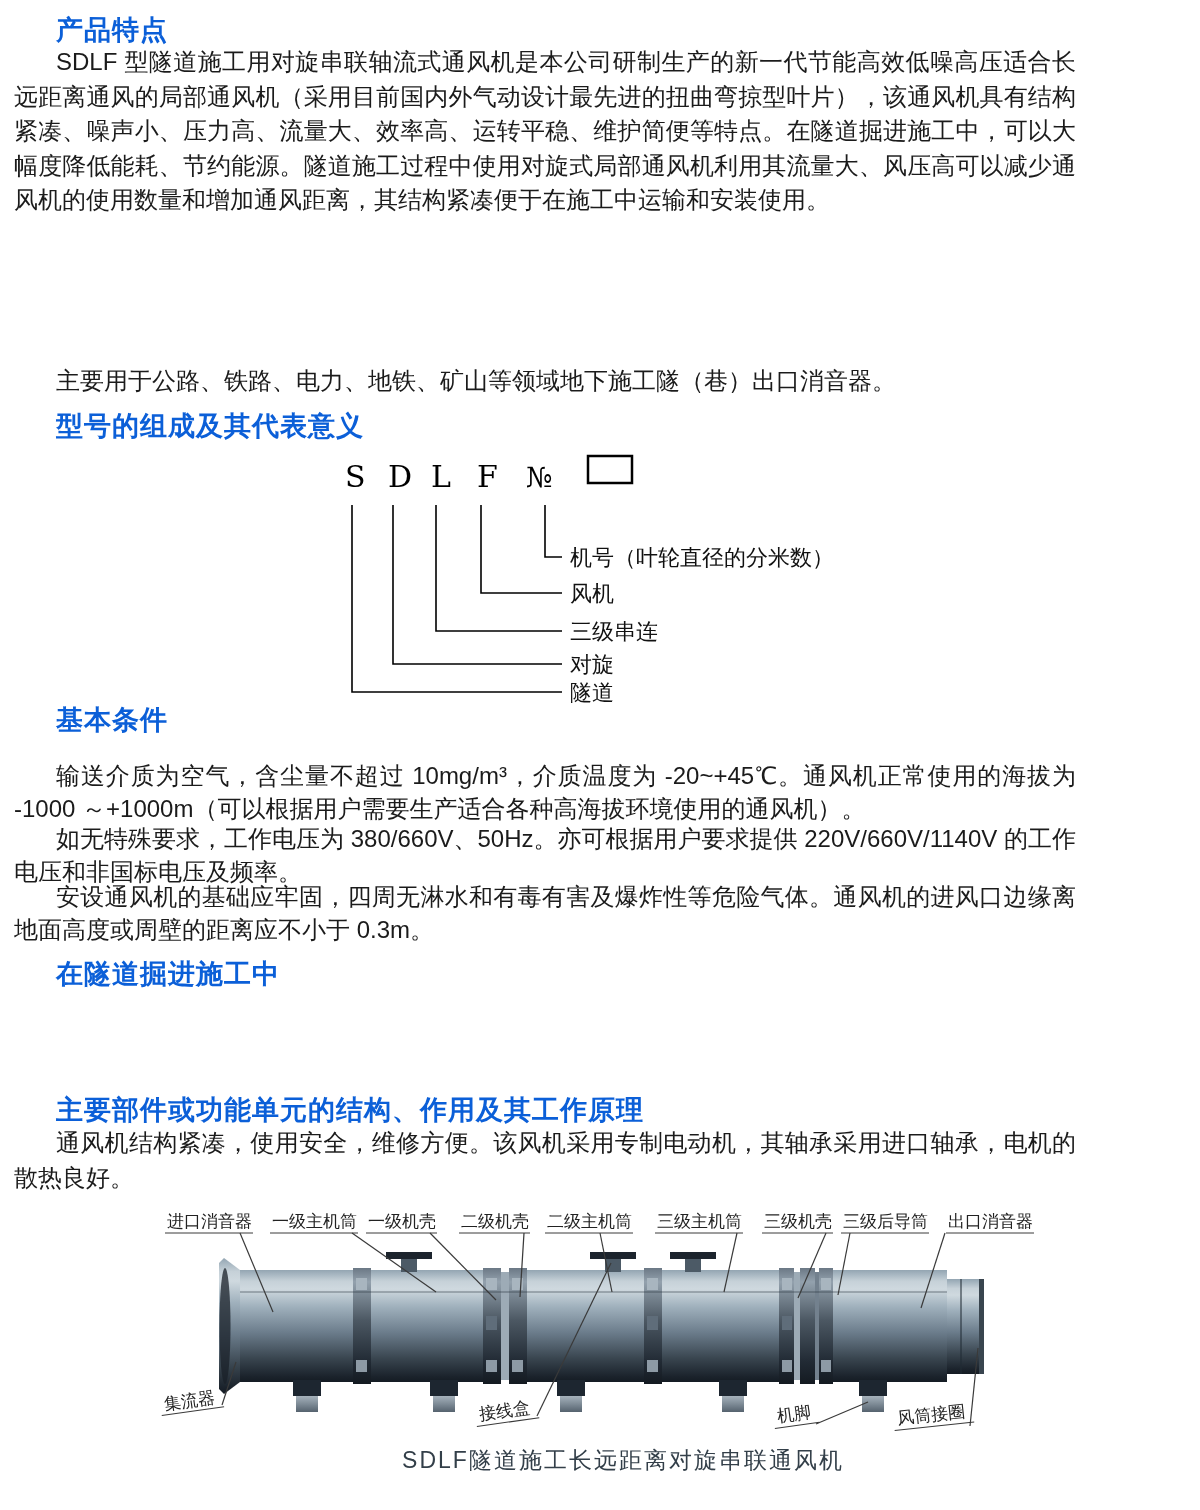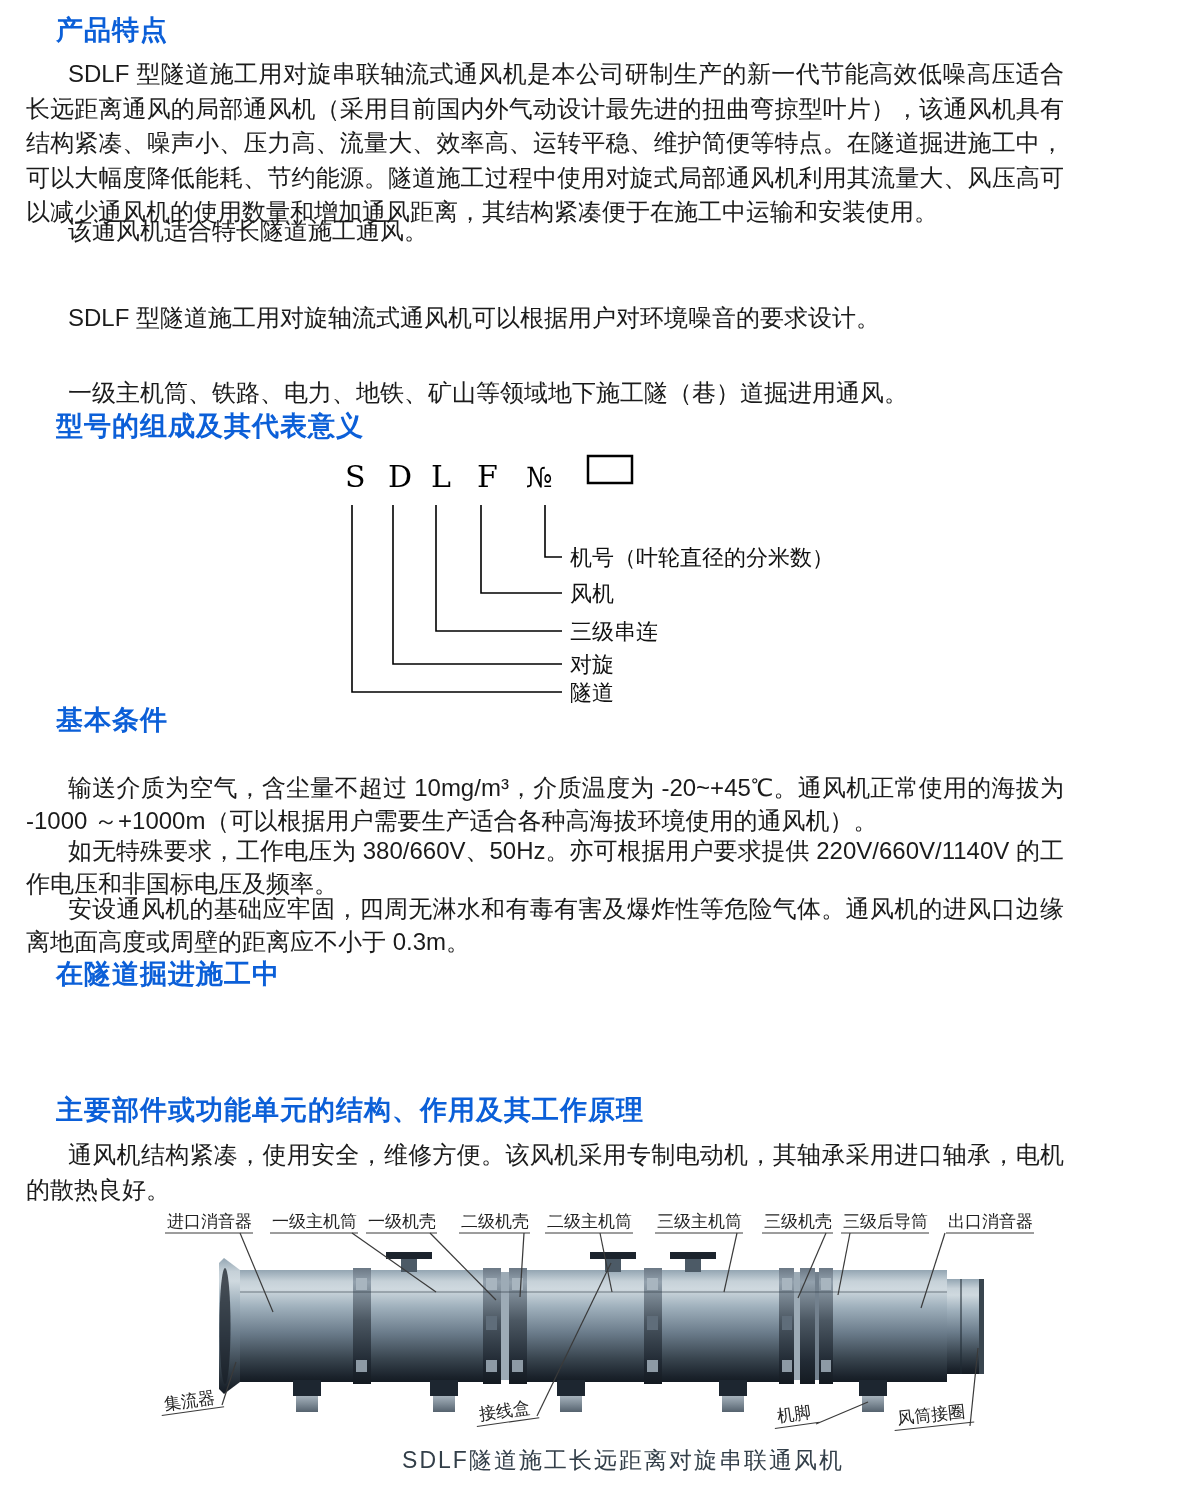--- a/index.html
+++ b/index.html
@@ -1,37 +1,35 @@
 <!DOCTYPE html>
 <html><head>
 <meta charset="utf-8">
 <style>
   html,body{margin:0;padding:0;background:#ffffff;}
   .page{position:relative;width:1092px;height:1510px;background:#ffffff;overflow:hidden;
         font-family:"Liberation Sans",sans-serif;color:#1a1a1a;}
   .hd{position:absolute;left:56px;margin:0;font-size:27px;font-weight:bold;color:#0b5fd8;
       letter-spacing:1px;white-space:nowrap;}
-  .bd{position:absolute;left:14px;right:16px;margin:12px;font-size:24px;line-height:34.5px;
+  .bd{position:absolute;left:14px;right:16px;margin:0;font-size:24px;line-height:34.5px;
       text-align:justify;text-indent:42px;color:#1b1b1b;}
   .bd.tight{line-height:33px;}
   svg text{font-family:"Liberation Sans",sans-serif;}
   .serifL{font-family:"DejaVu Serif",serif;}
   .diagram-svg{position:absolute;left:0;}
 </style>
 </head>
 <body>
 
 <div class="page">
 
   <h2 class="hd" style="top:12px">产品特点</h2>
   <p class="bd" style="top:45px">SDLF 型隧道施工用对旋串联轴流式通风机是本公司研制生产的新一代节能高效低噪高压适合长远距离通风的局部通风机（采用目前国内外气动设计最先进的扭曲弯掠型叶片），该通风机具有结构紧凑、噪声小、压力高、流量大、效率高、运转平稳、维护简便等特点。在隧道掘进施工中，可以大幅度降低能耗、节约能源。隧道施工过程中使用对旋式局部通风机利用其流量大、风压高可以减少通风机的使用数量和增加通风距离，其结构紧凑便于在施工中运输和安装使用。</p>
-  <p class="bd" style="top:202px">该通风机适合特长隧道施工通风。</p>
-  <p class="bd" style="top:289px">SDLF 型隧道施工用对旋轴流式通风机可以根据用户对环境噪音的要求设计。</p>
-
-  <p class="bd" style="top:364px">一级主机筒、铁路、电力、地铁、矿山等领域地下施工隧（巷）道掘进用通风。</p>
+
+  <p class="bd" style="top:364px">主要用于公路、铁路、电力、地铁、矿山等领域地下施工隧（巷）出口消音器。</p>
 
   <h2 class="hd" style="top:408px">型号的组成及其代表意义</h2>
 
   <svg class="diagram-svg" style="top:440px" width="1200" height="268" viewBox="0 440 1200 268">
     <g fill="#000000">
       <text class="serifL" x="345" y="487" font-size="30">S</text>
       <text class="serifL" x="388" y="487" font-size="30">D</text>
       <text class="serifL" x="431" y="487" font-size="30">L</text>
       <text class="serifL" x="477" y="487" font-size="30">F</text>
       <text class="serifL" x="526" y="487" font-size="28">№</text>

